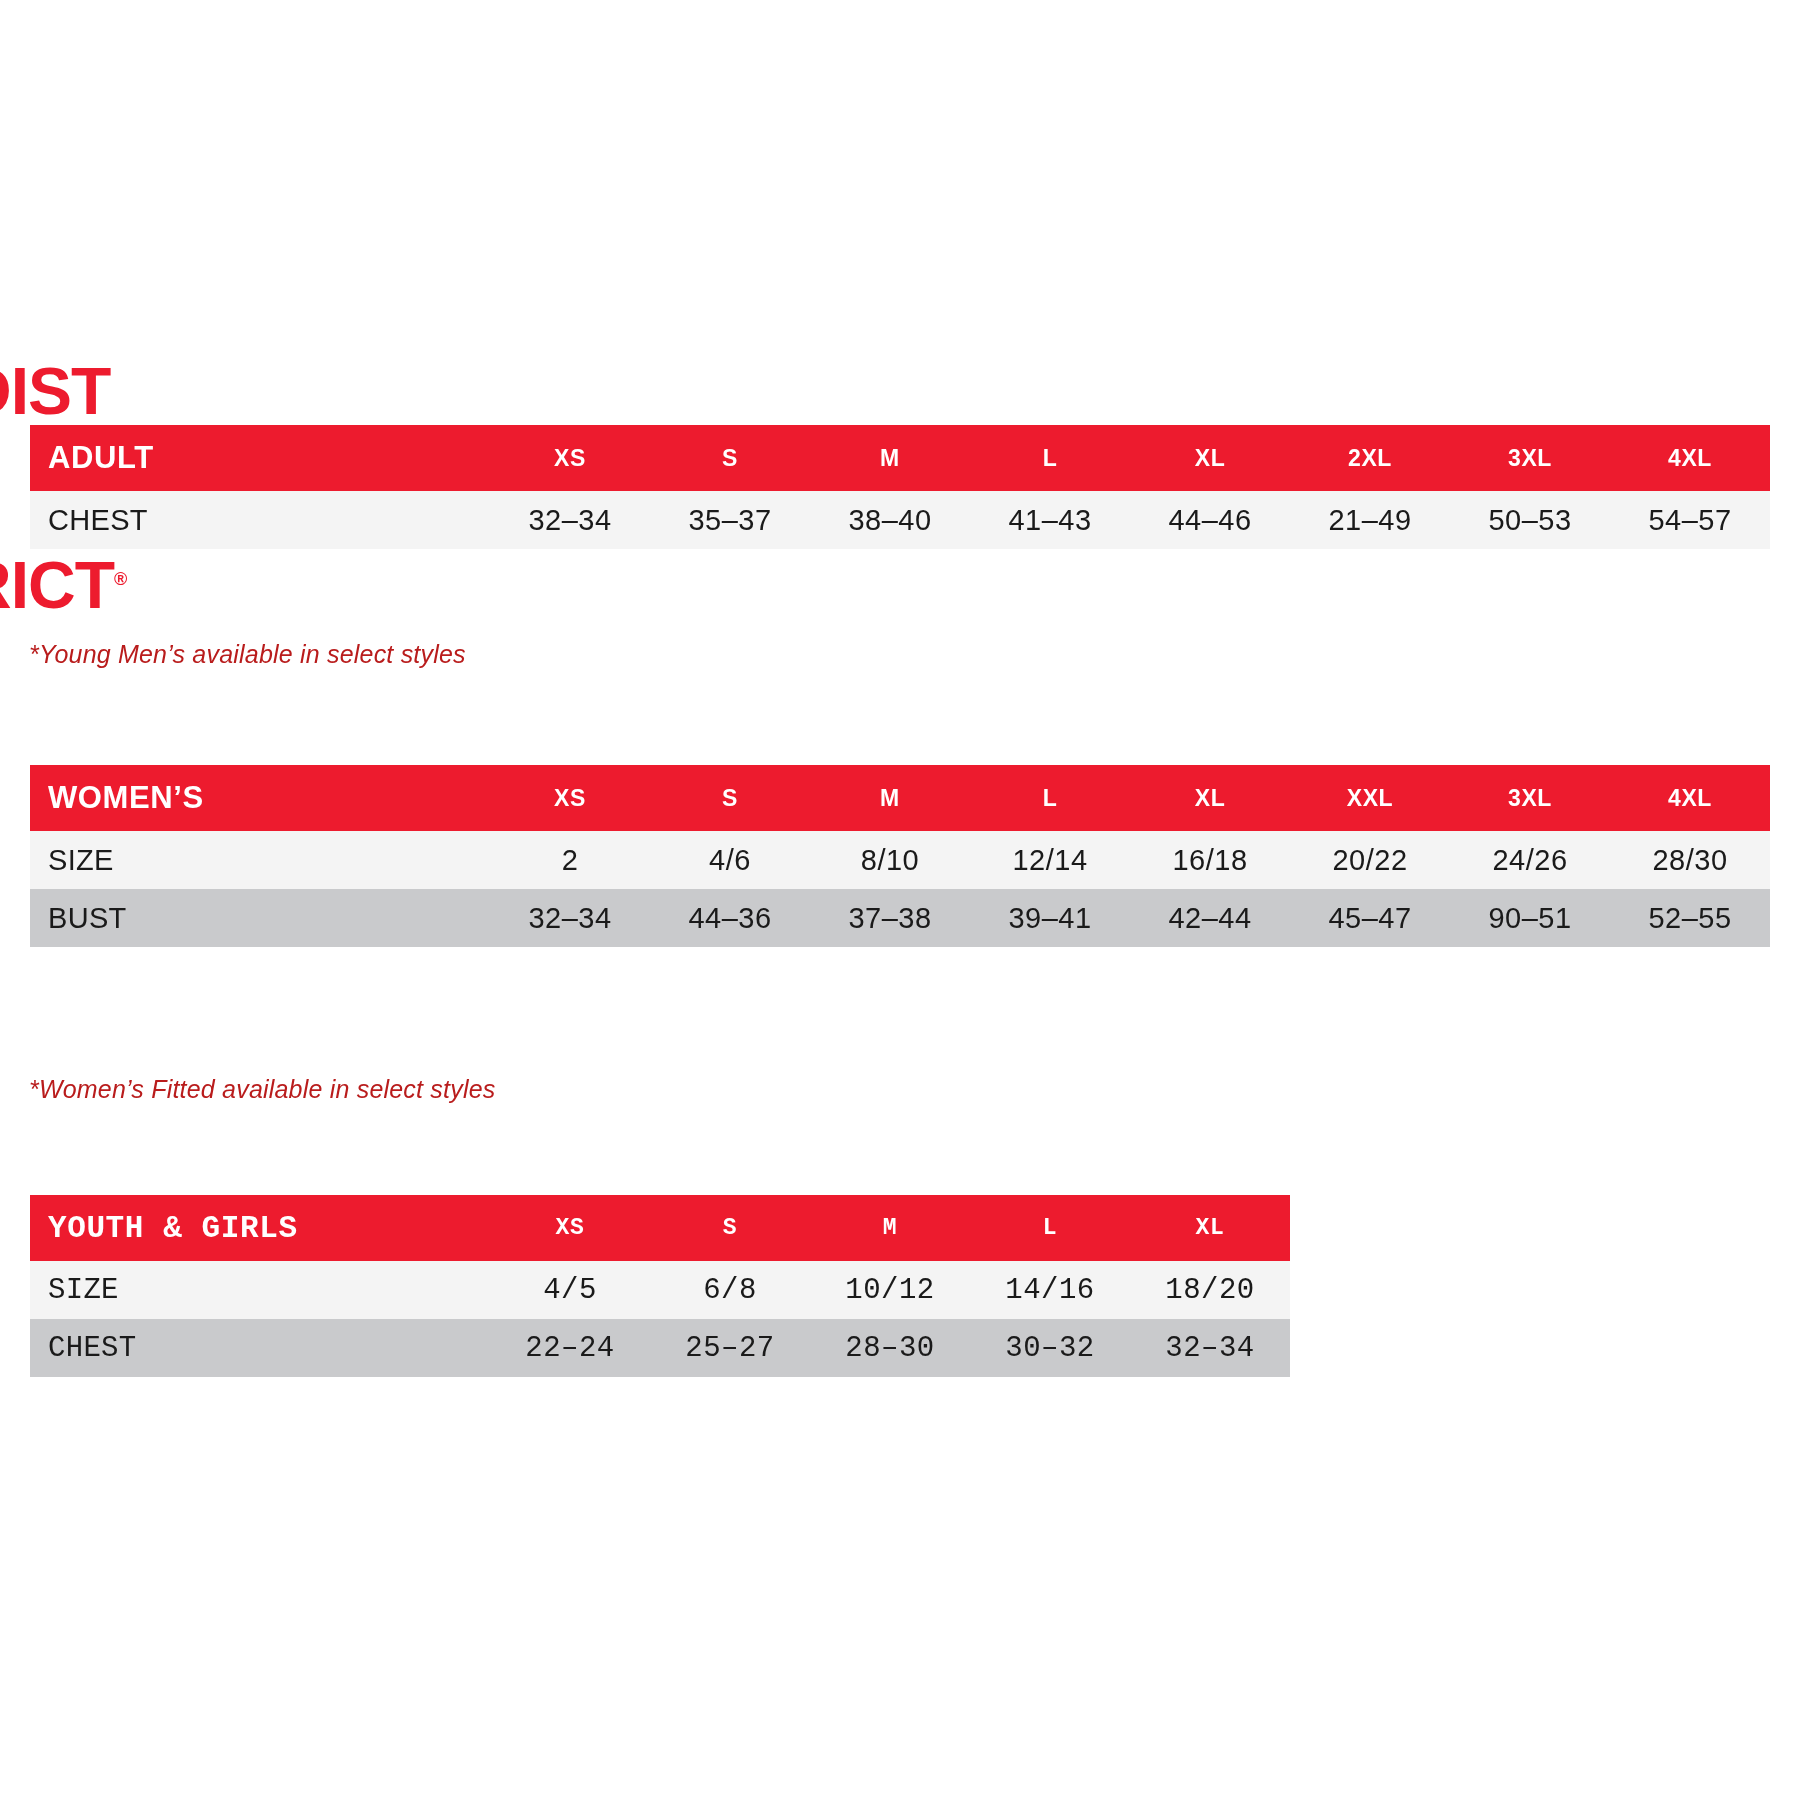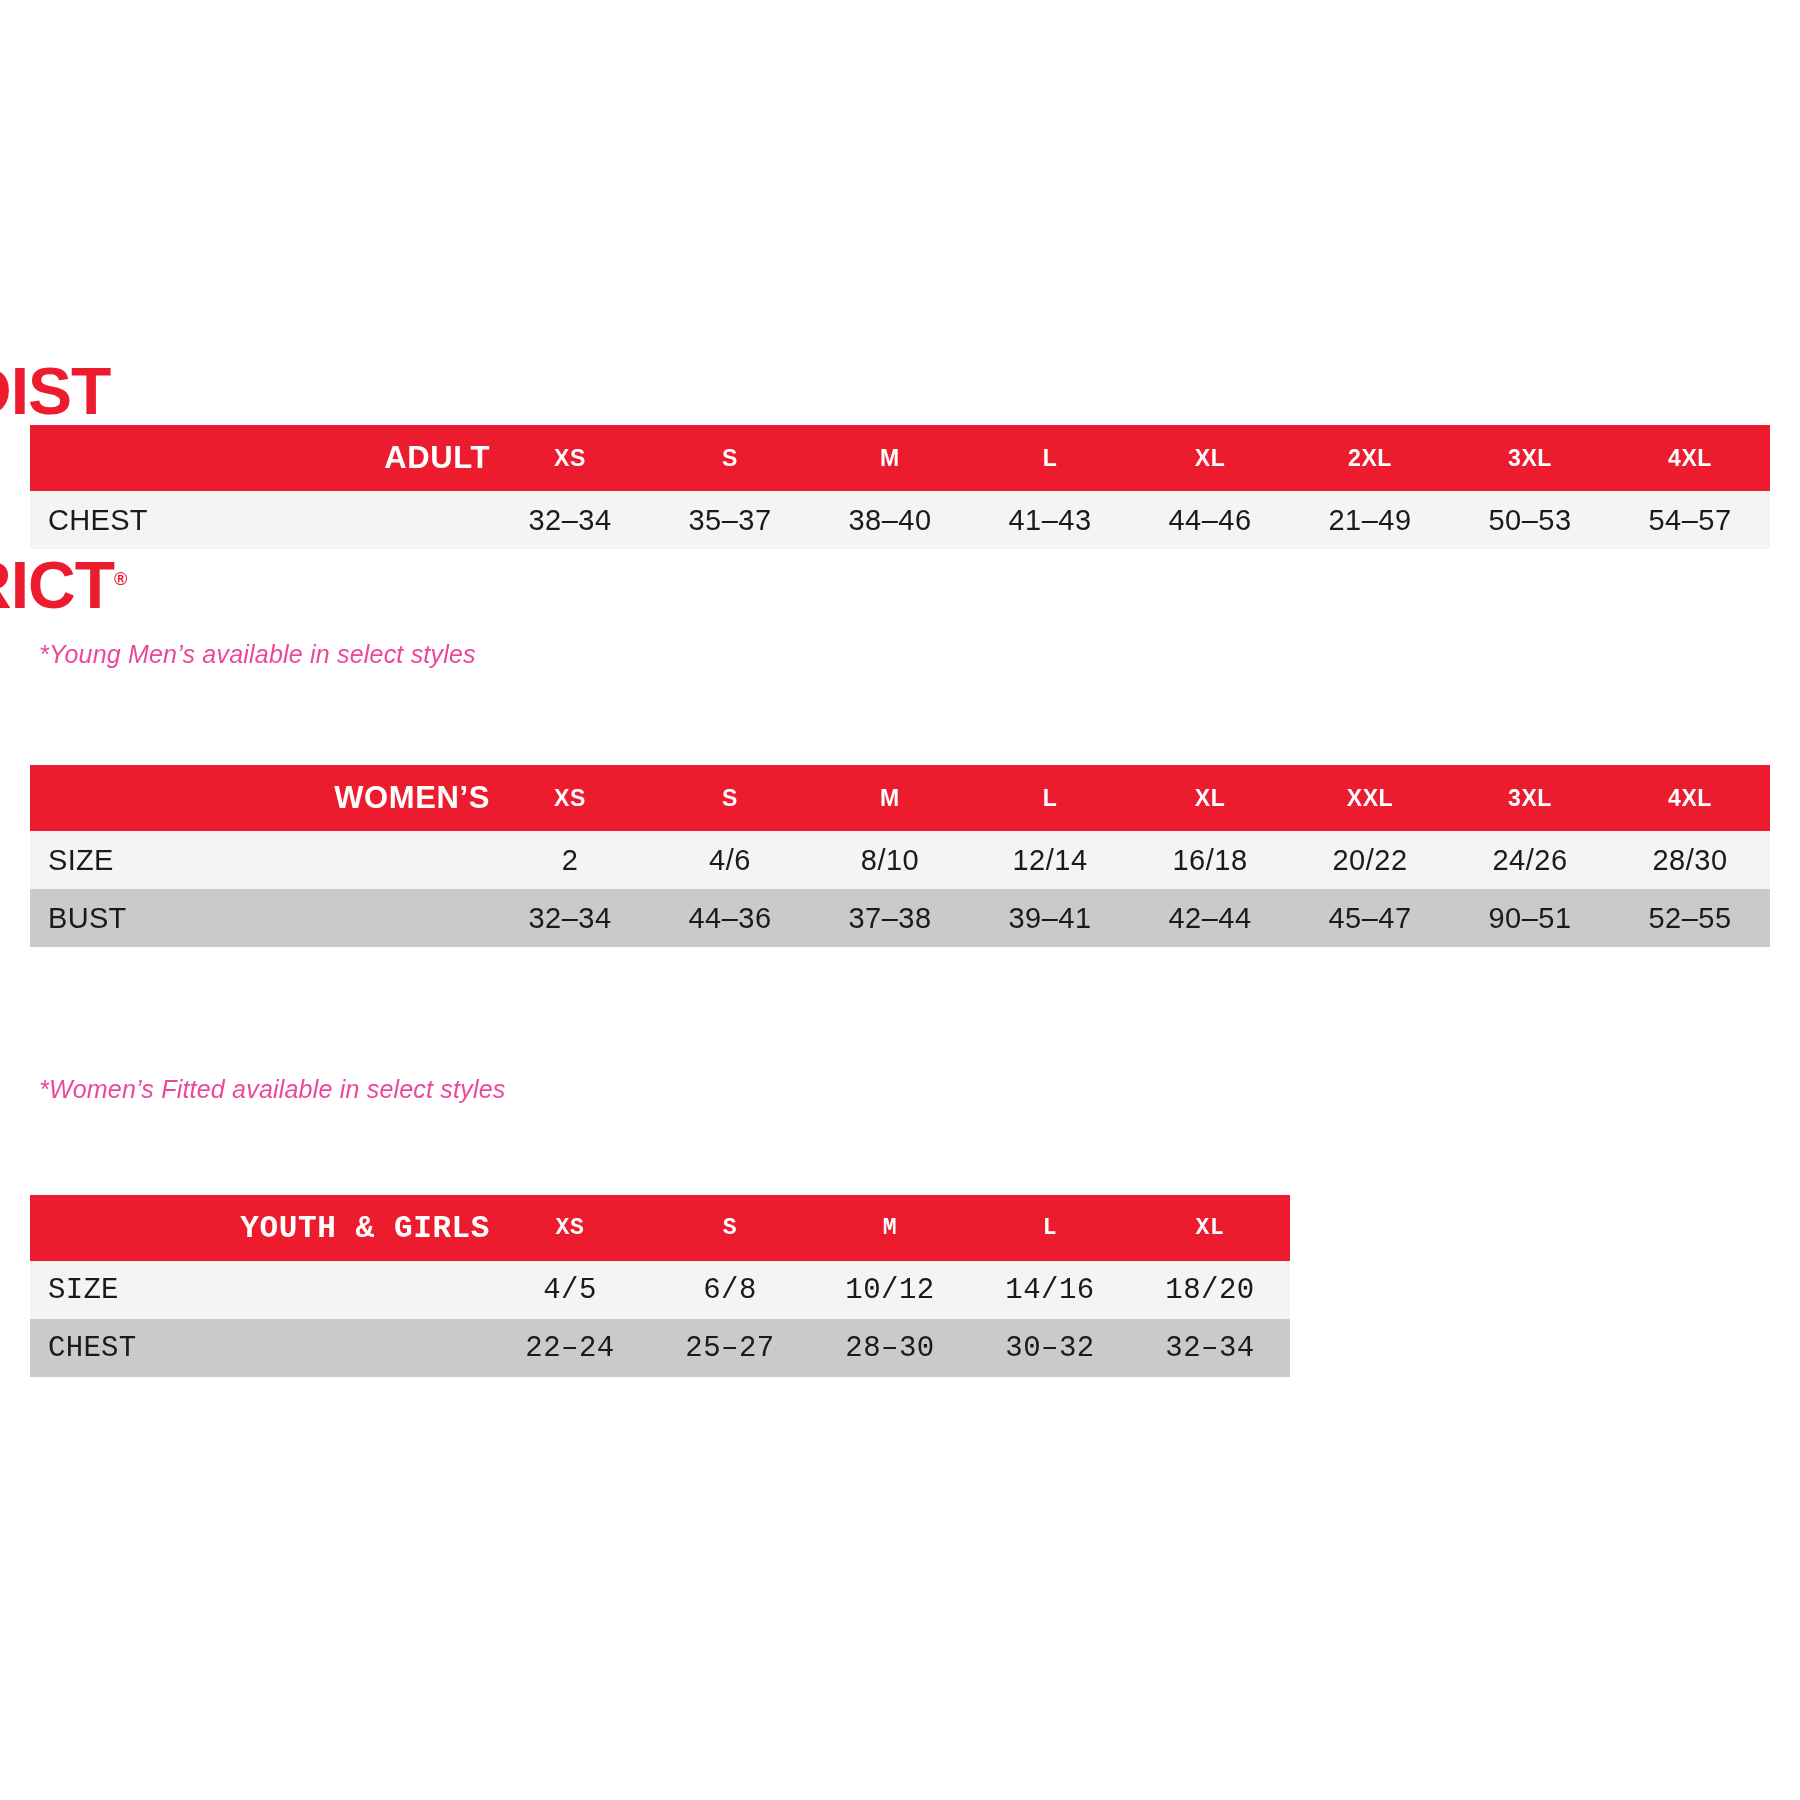--- a/index.html
+++ b/index.html
@@ -56,21 +56,22 @@
 
   .hdr-row { background: #ED1B2E; }
   .hdr-row th {
     color: #ffffff;
     font-weight: bold;
     height: 66px;
     font-size: 31px;
     letter-spacing: 0.6px;
   }
   .hdr-row th.labelcol {
-    text-align: right;
+    text-align: left;
+    padding-left: 18px;
     font-size: 31px;
   }
   .hdr-row th.sizecol {
     text-align: center;
     font-size: 23px;
   }
 
   .row-light { background: #F4F4F4; }
   .row-dark  { background: #C9CACC; }
 
@@ -87,22 +88,22 @@
   }
   table.size tbody td.sizecol {
     text-align: center;
     letter-spacing: 0.5px;
   }
 
   .note {
     position: absolute;
     font-style: italic;
     font-size: 25px;
-    color: #ec4899;
-    left: 39px;
+    color: #b91c1c;
+    left: 29px;
     letter-spacing: 0.2px;
   }
 </style>
 </head>
 <body>
 
 <div class="page">
 
   <div class="logo">
     <div class="line1">DIST</div>

